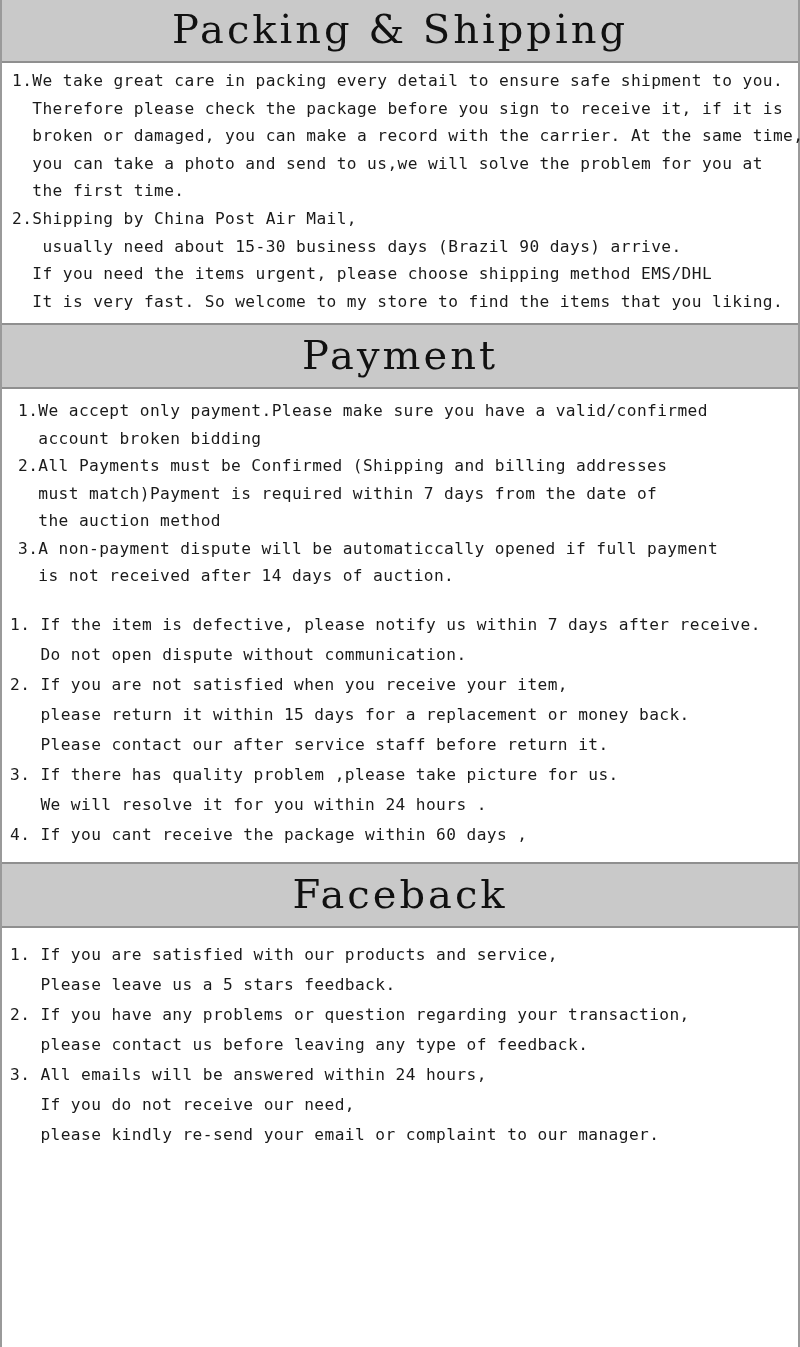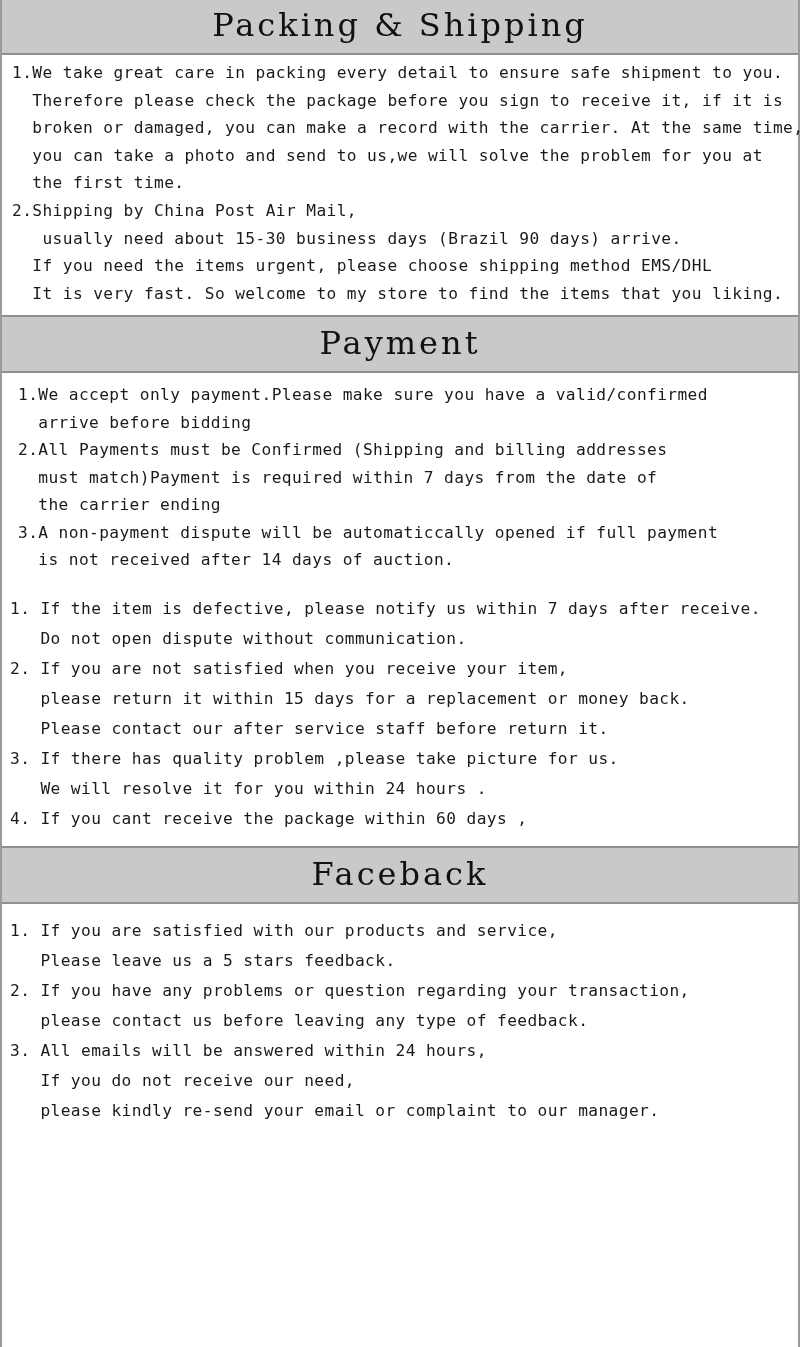--- a/index.html
+++ b/index.html
@@ -22,21 +22,21 @@
     border-left: 2px solid #9a9a9a;
     border-right: 2px solid #9a9a9a;
     background: #ffffff;
   }
   .section-header {
     background: #c9c9c9;
     border-top: 2px solid #8f8f8f;
     border-bottom: 2px solid #8f8f8f;
     text-align: center;
     font-family: "DejaVu Serif", serif;
-    font-size: 32px;
+    font-size: 40px;
     letter-spacing: 3px;
     color: #111111;
     padding: 7px 0 9px 0;
   }
   .section-header.first {
     border-top: none;
     padding-top: 6px;
   }
   .section-body {
     padding: 6px 10px 8px 10px;
@@ -98,29 +98,29 @@
     </div>
   </div>
 
   <div class="section pay">
     <div class="section-header">Payment</div>
     <div class="section-body">
       <div class="item">
         <span class="num">1.</span>
         <span class="lines">
           <div class="line">We accept only payment.Please make sure you have a valid/confirmed</div>
-          <div class="line">arrive before bidding</div>
+          <div class="line">account broken bidding</div>
         </span>
       </div>
       <div class="item">
         <span class="num">2.</span>
         <span class="lines">
           <div class="line">All Payments must be Confirmed (Shipping and billing addresses</div>
           <div class="line">must match)Payment is required within 7 days from the date of</div>
-          <div class="line">the carrier ending</div>
+          <div class="line">the auction method</div>
         </span>
       </div>
       <div class="item">
         <span class="num">3.</span>
         <span class="lines">
           <div class="line">A non-payment dispute will be automaticcally opened if full payment</div>
           <div class="line">is not received after 14 days of auction.</div>
         </span>
       </div>
     </div>

